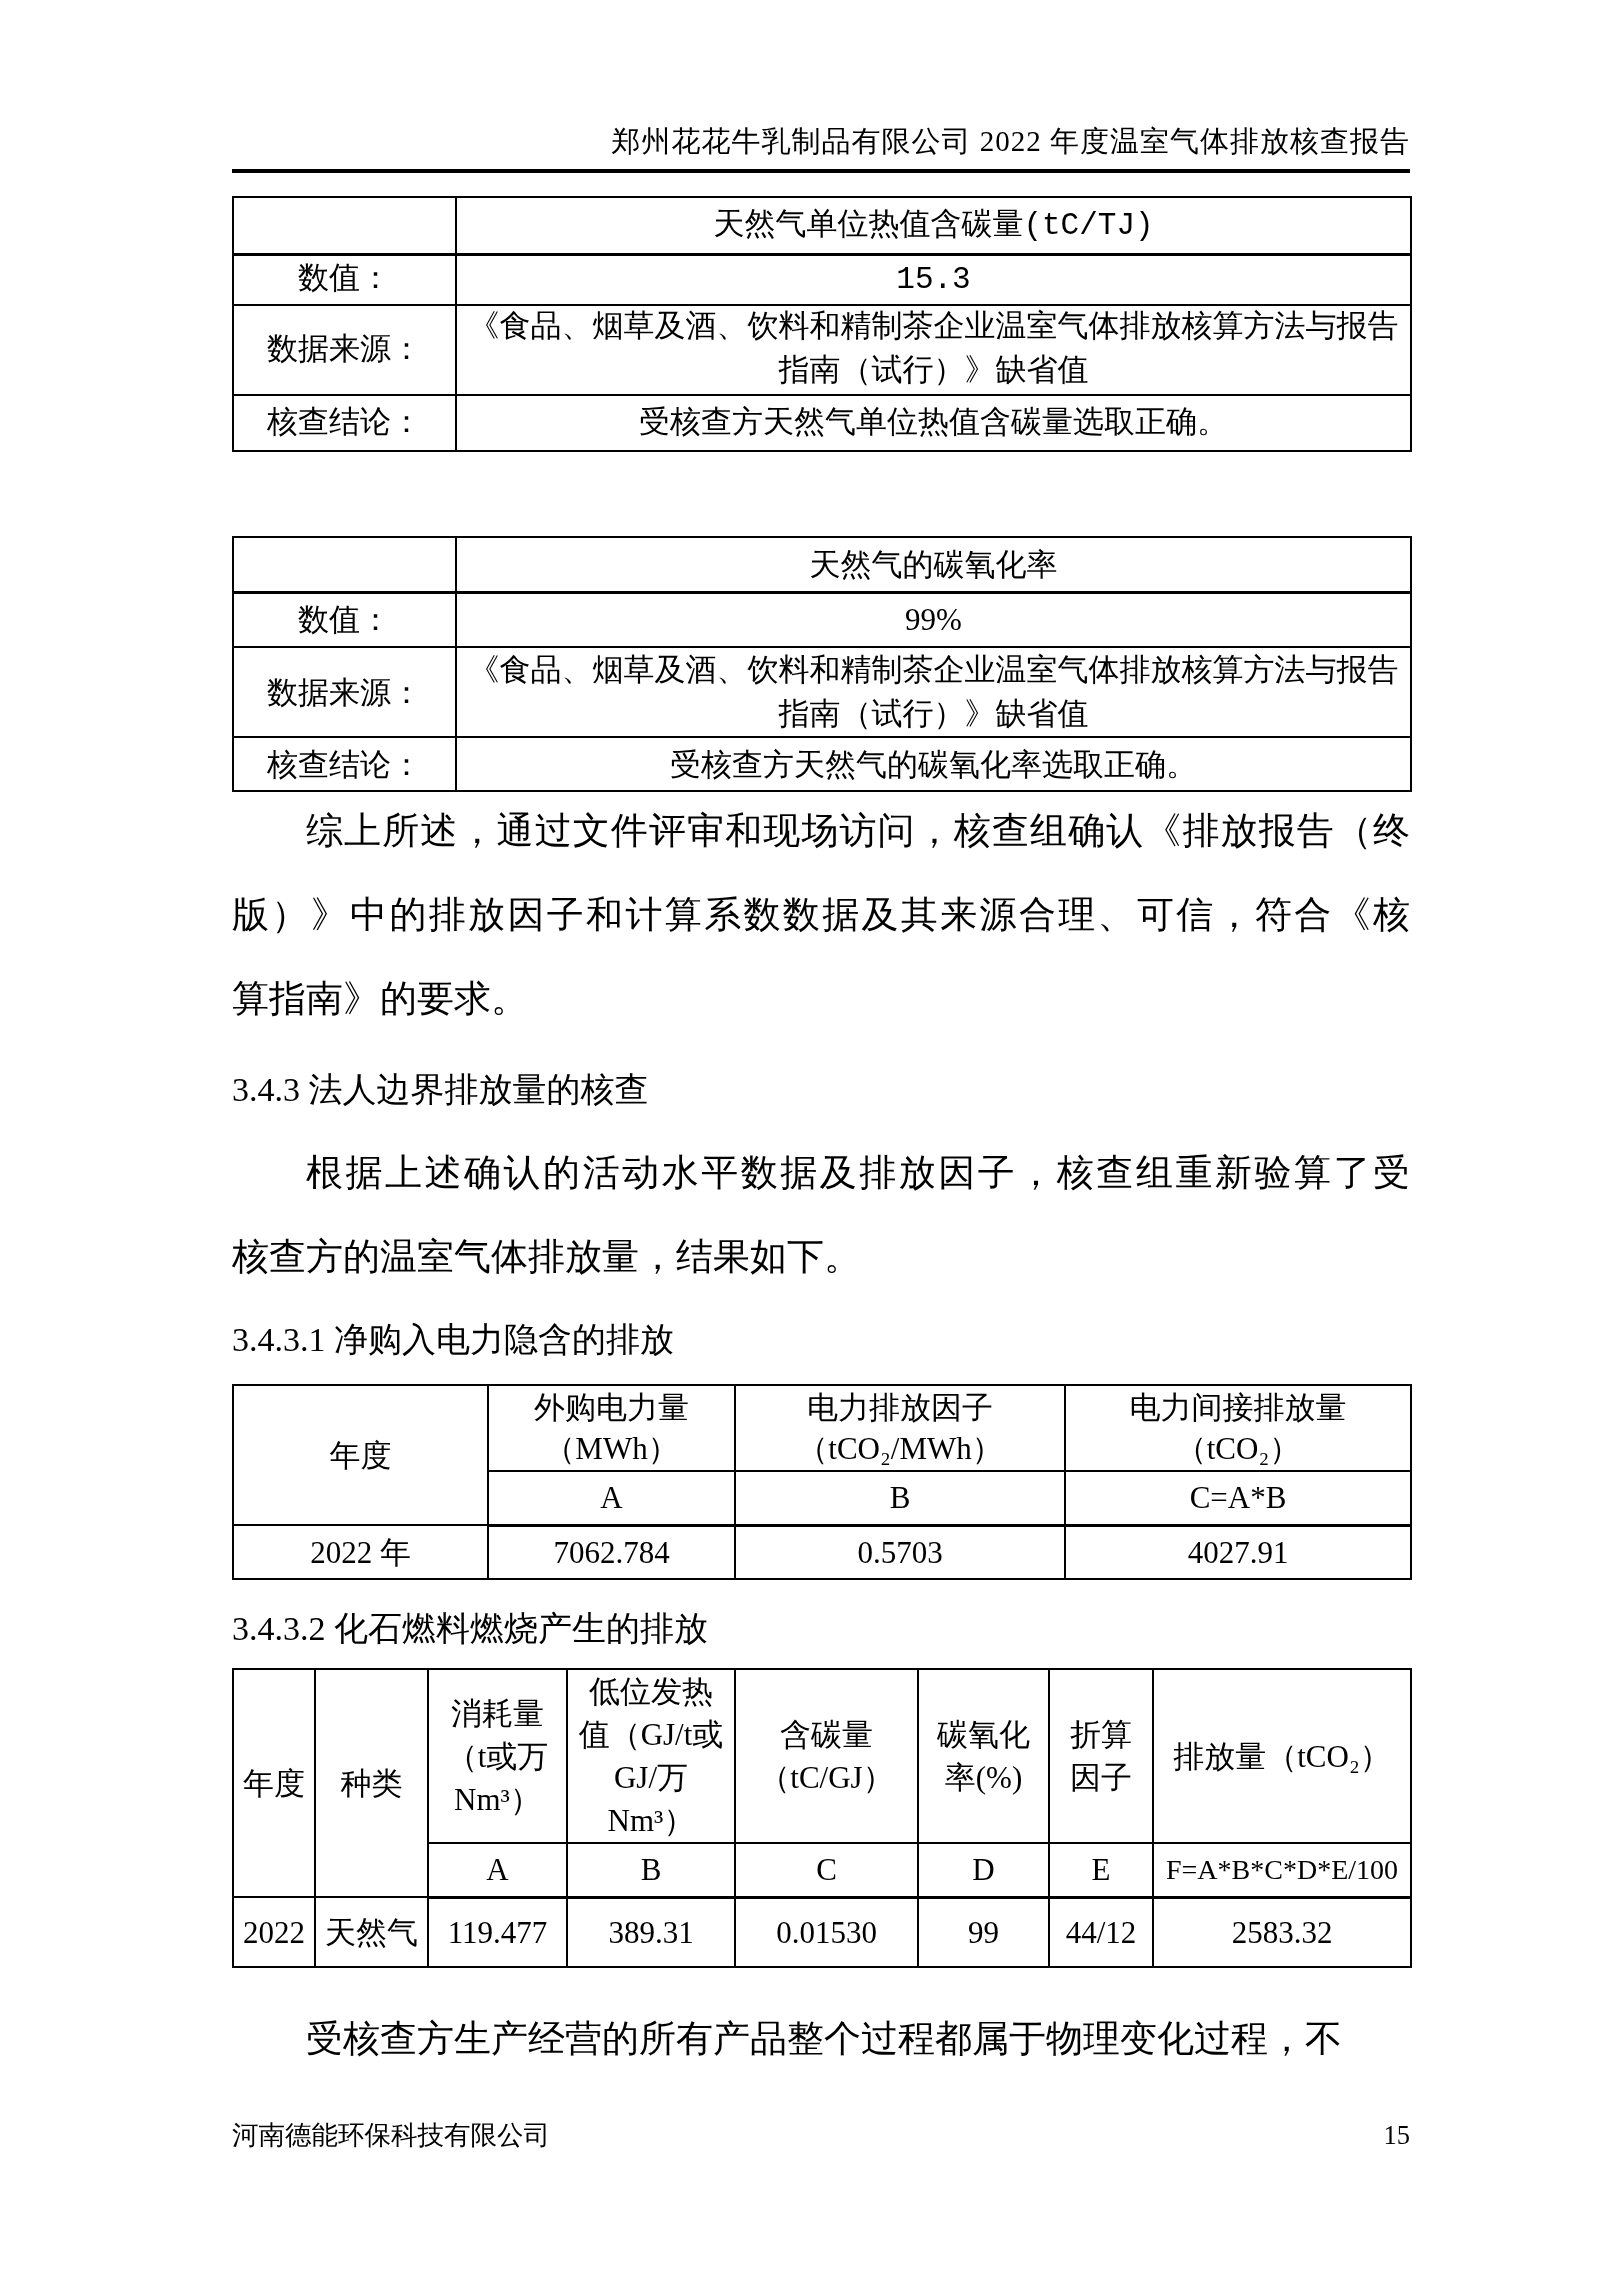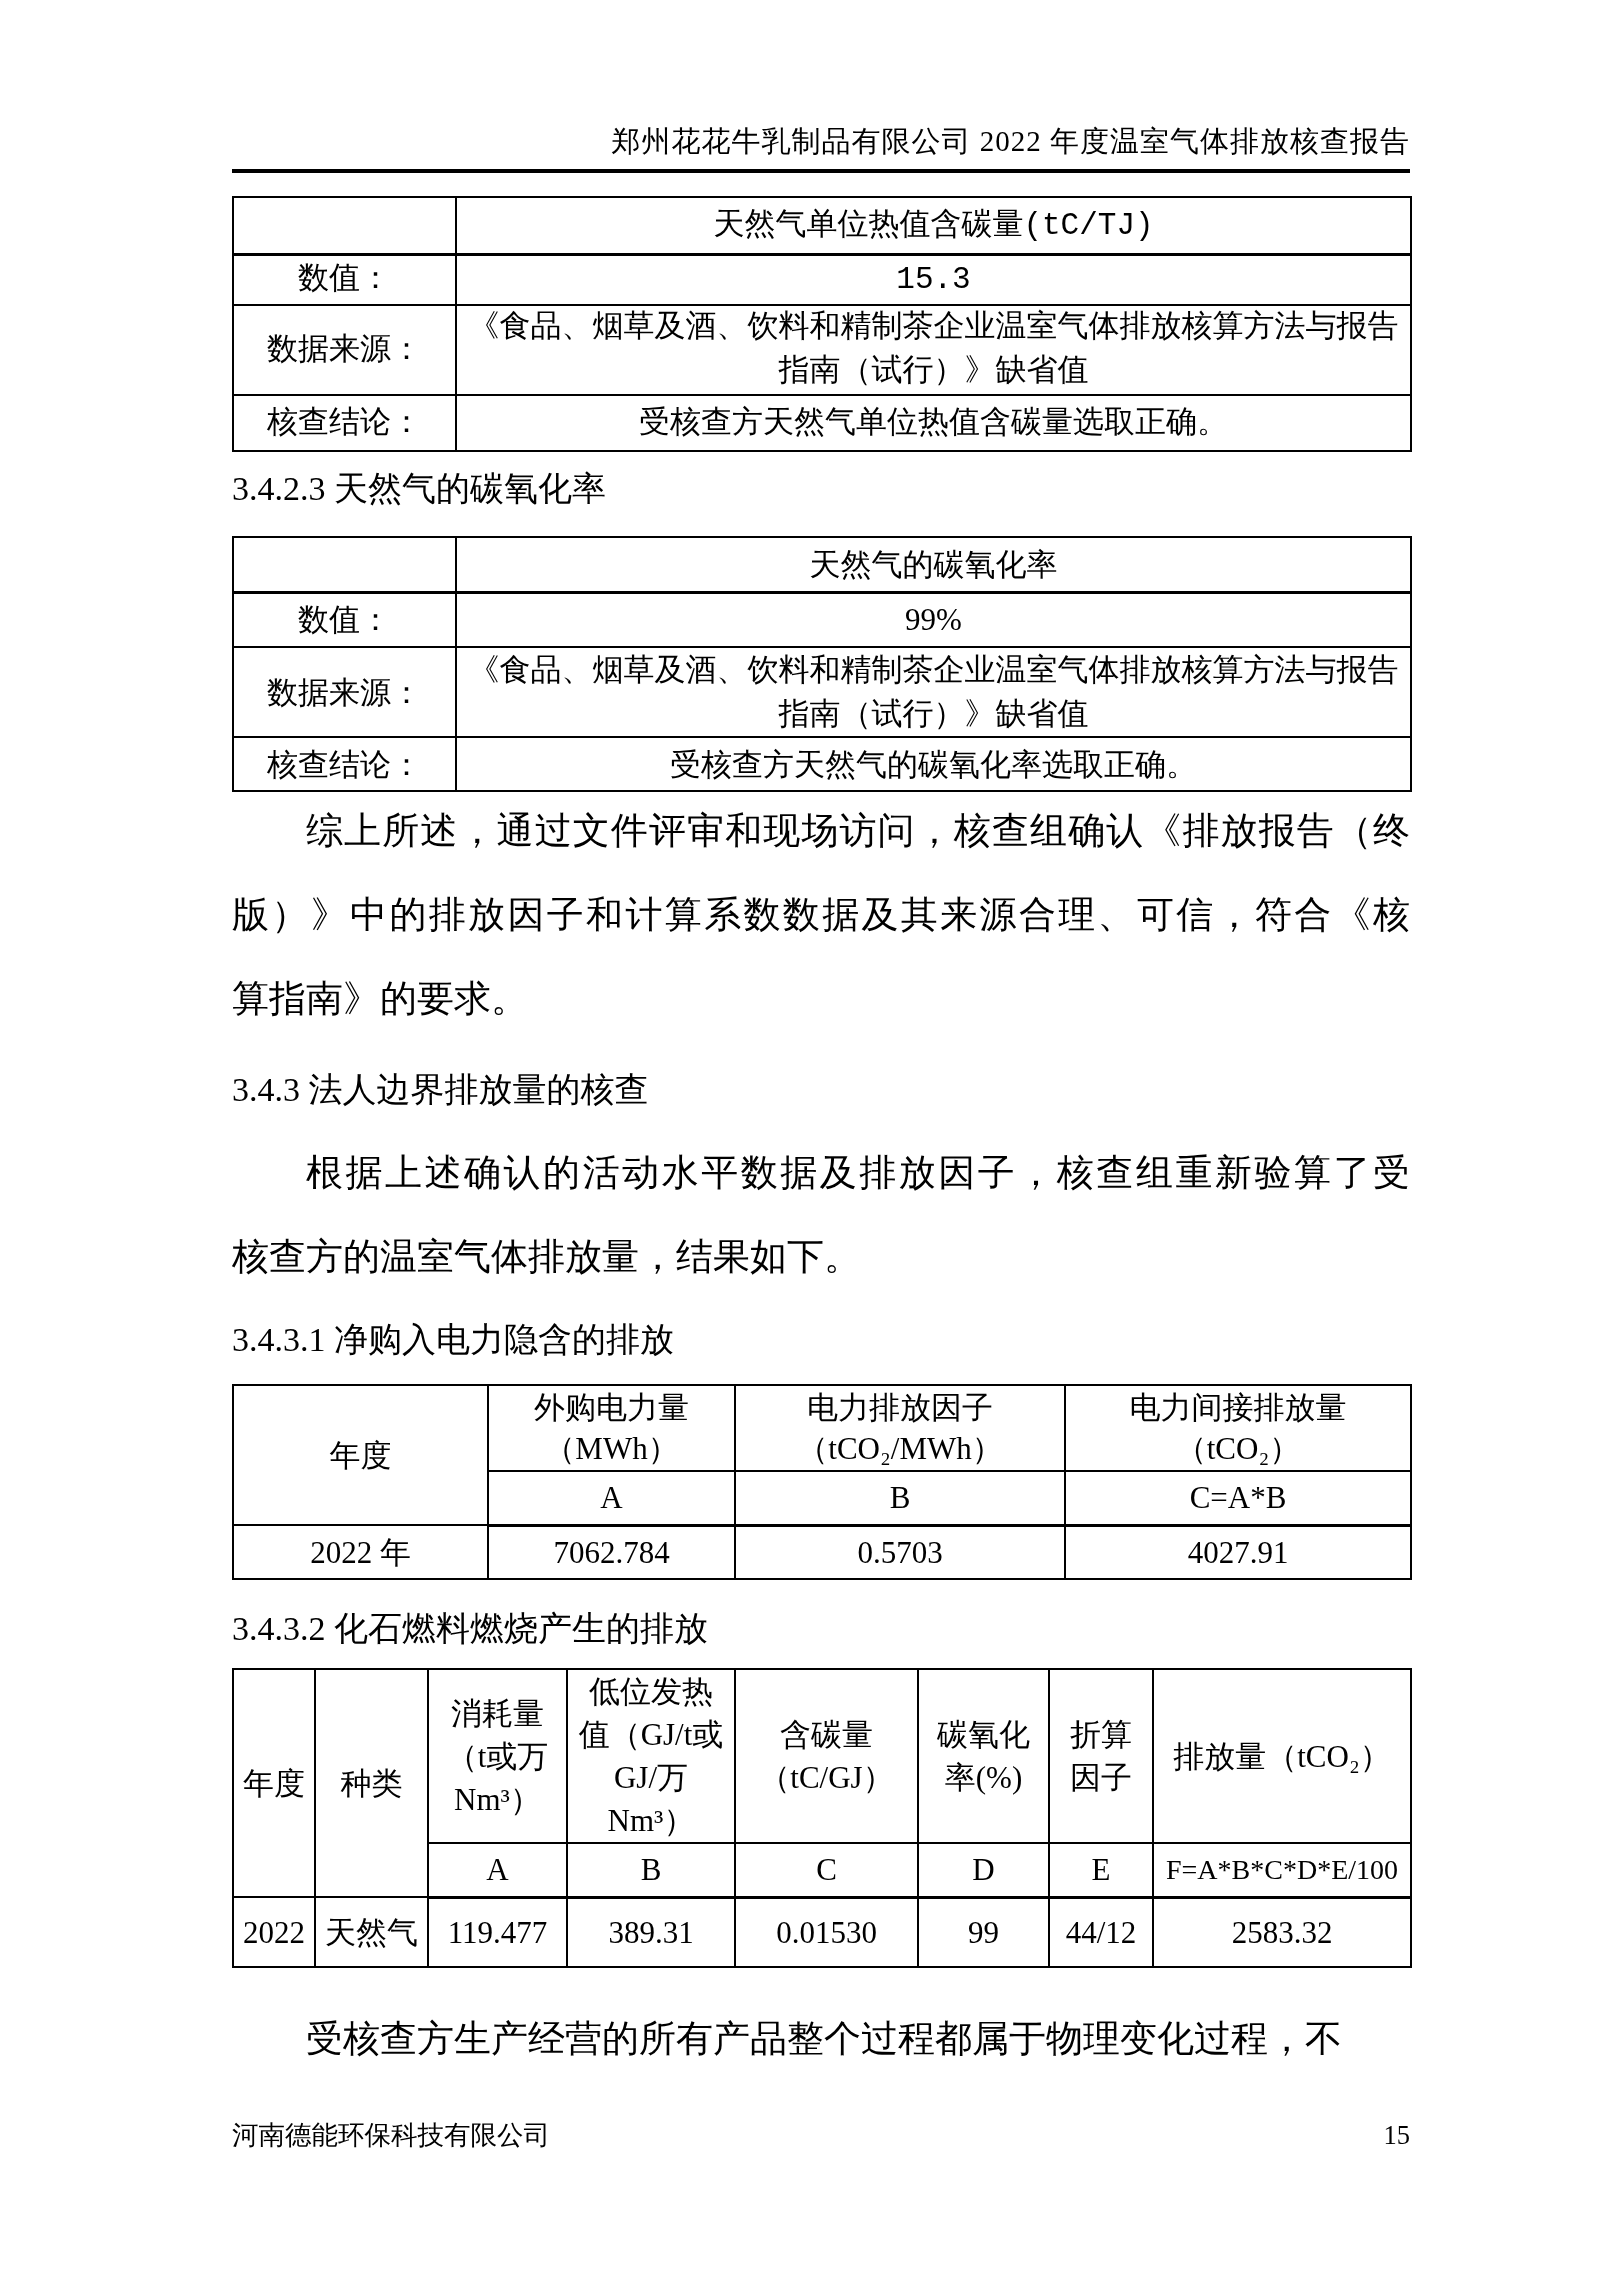--- a/index.html
+++ b/index.html
@@ -95,21 +95,20 @@
       <td>数据来源：</td>
       <td class="left" style="line-height:44px;">《食品、烟草及酒、饮料和精制茶企业温室气体排放核算方法与报告指南（试行）》缺省值</td>
     </tr>
     <tr style="height:56px;">
       <td>核查结论：</td>
       <td class="left">受核查方天然气单位热值含碳量选取正确。</td>
     </tr>
   </tbody>
     </table>
 
-  <div class="abs heading" style="top:469px;">3.4.2.3 天然气的碳氧化率</div>
 
   <table class="doc abs" style="top:536px;">
     <colgroup>
         <col style="width:223px">
         <col style="width:955px">
       </colgroup>
     <tbody>
         <tr class="title-row" style="height:55px;">
       <td></td>
       <td>天然气的碳氧化率</td>

